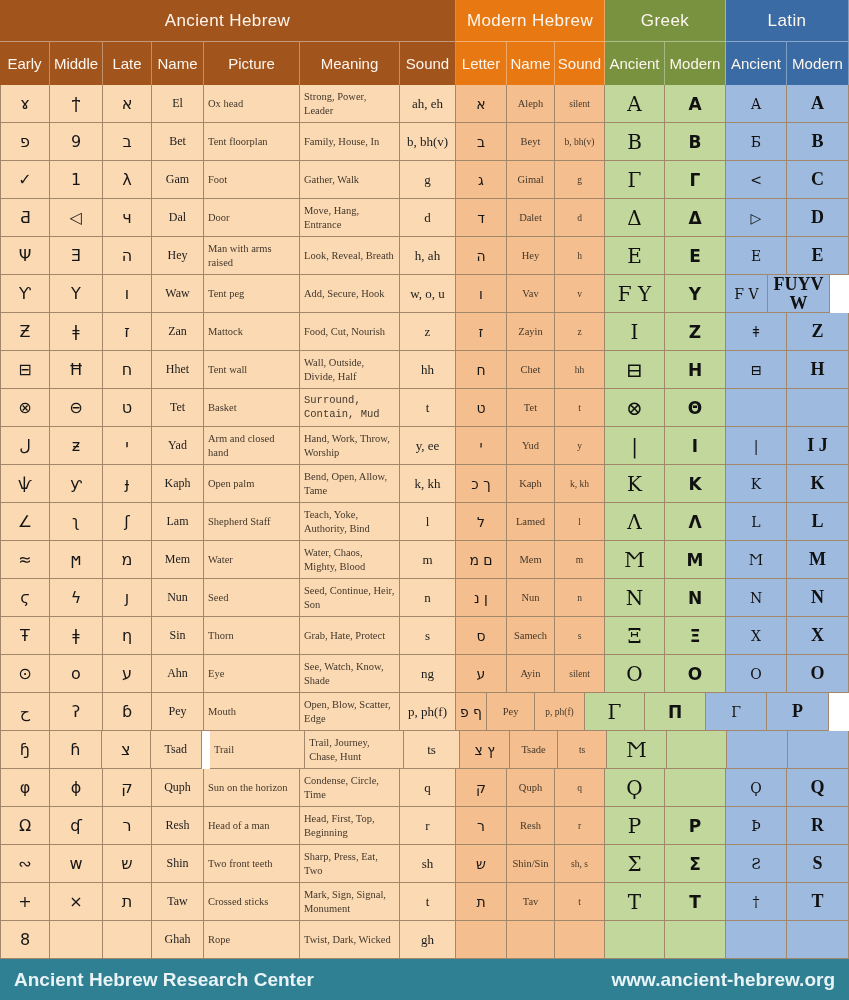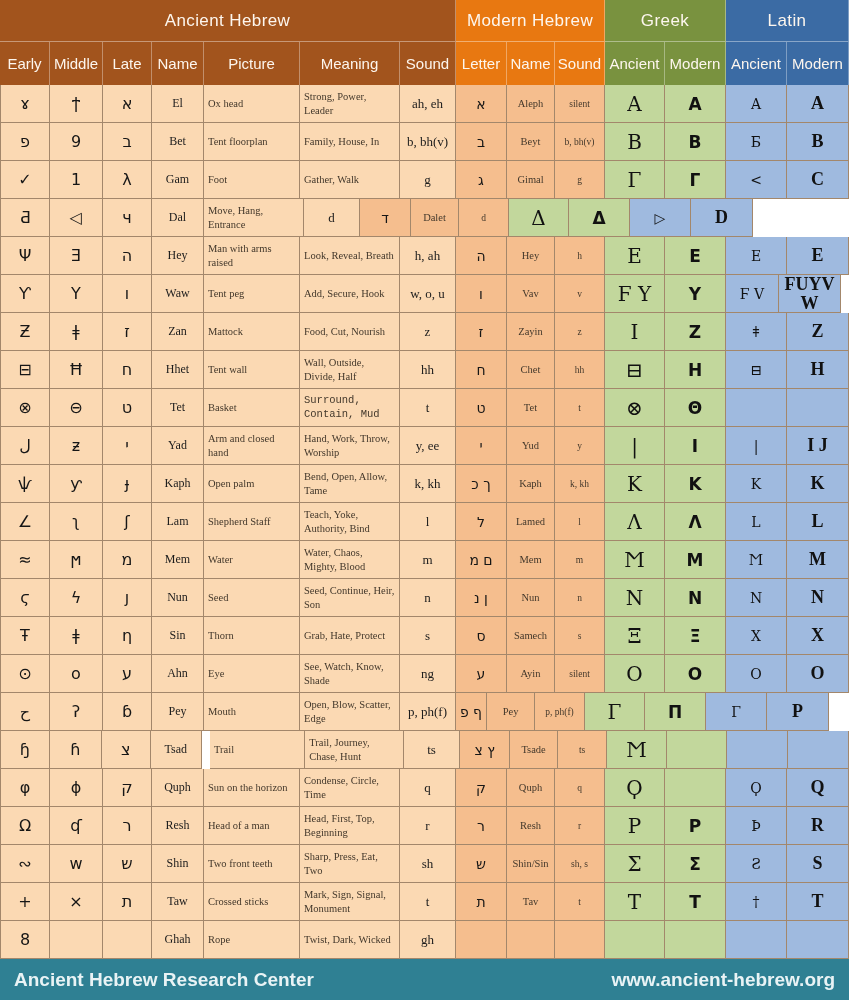--- a/index.html
+++ b/index.html
@@ -128,20 +128,21 @@
         <div class="cell b-gk t-ga" style="width: 60px;">Γ</div>
         <div class="cell b-gk t-gm" style="width: 61px;">Γ</div>
         <div class="cell b-la t-laa" style="width: 61px;">&lt;</div>
         <div class="cell b-la t-lam" style="width: 62px;">C</div>
       </div>
       <div class="trow">
         <div class="cell b-ah t-glyph" style="width: 50px;">Ƌ</div>
         <div class="cell b-ah t-glyph" style="width: 53px;">◁</div>
         <div class="cell b-ah t-glyph" style="width: 49px;">ч</div>
         <div class="cell b-ah t-name" style="width: 52px;">Dal</div>
+        <div class="cell b-ah t-small" style="width: 96px;">Door</div>
         <div class="cell b-ah t-small" style="width: 100px;">Move, Hang, Entrance</div>
         <div class="cell b-ah t-sound" style="width: 56px;">d</div>
         <div class="cell b-mh t-heb" style="width: 51px;">ד</div>
         <div class="cell b-mh t-hname" style="width: 48px;">Dalet</div>
         <div class="cell b-mh t-hsound" style="width: 50px;">d</div>
         <div class="cell b-gk t-ga" style="width: 60px;">Δ</div>
         <div class="cell b-gk t-gm" style="width: 61px;">Δ</div>
         <div class="cell b-la t-laa" style="width: 61px;">▷</div>
         <div class="cell b-la t-lam" style="width: 62px;">D</div>
       </div>
@@ -167,21 +168,21 @@
         <div class="cell b-ah t-glyph" style="width: 49px;">ו</div>
         <div class="cell b-ah t-name" style="width: 52px;">Waw</div>
         <div class="cell b-ah t-small" style="width: 96px;">Tent peg</div>
         <div class="cell b-ah t-small" style="width: 100px;">Add, Secure, Hook</div>
         <div class="cell b-ah t-sound" style="width: 56px;">w, o, u</div>
         <div class="cell b-mh t-heb" style="width: 51px;">ו</div>
         <div class="cell b-mh t-hname" style="width: 48px;">Vav</div>
         <div class="cell b-mh t-hsound" style="width: 50px;">v</div>
         <div class="cell b-gk t-ga" style="width: 60px;">Ϝ Y</div>
         <div class="cell b-gk t-gm" style="width: 61px;">Y</div>
-        <div class="cell b-la t-laa" style="width: 53px;">Ϝ V</div>
+        <div class="cell b-la t-laa" style="width: 42px;">Ϝ V</div>
         <div class="cell b-la t-lam" style="width: 62px;">FUYV W</div>
       </div>
       <div class="trow">
         <div class="cell b-ah t-glyph" style="width: 50px;">Ƶ</div>
         <div class="cell b-ah t-glyph" style="width: 53px;">ǂ</div>
         <div class="cell b-ah t-glyph" style="width: 49px;">ז</div>
         <div class="cell b-ah t-name" style="width: 52px;">Zan</div>
         <div class="cell b-ah t-small" style="width: 96px;">Mattock</div>
         <div class="cell b-ah t-small" style="width: 100px;">Food, Cut, Nourish</div>
         <div class="cell b-ah t-sound" style="width: 56px;">z</div>

